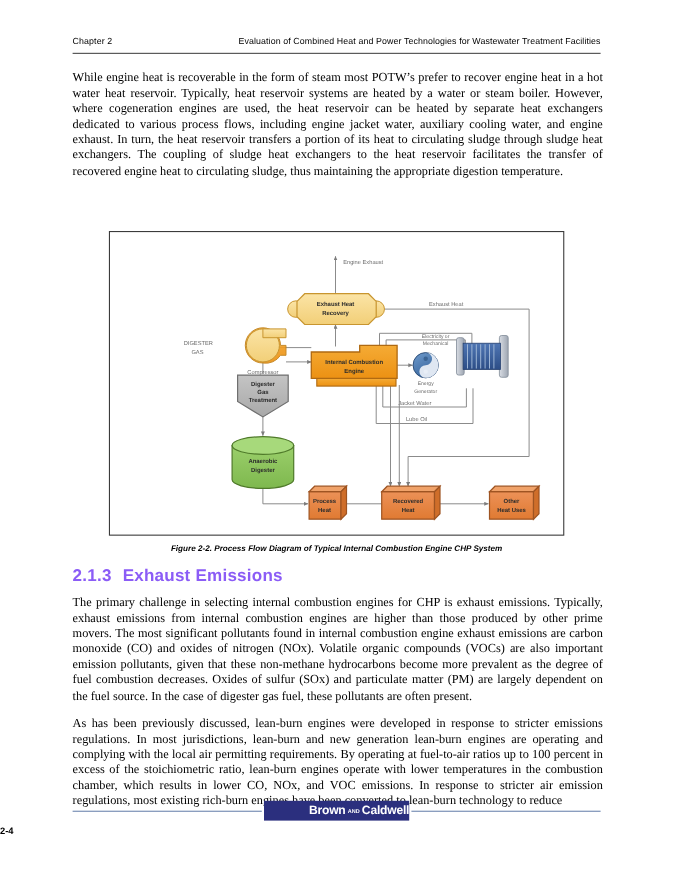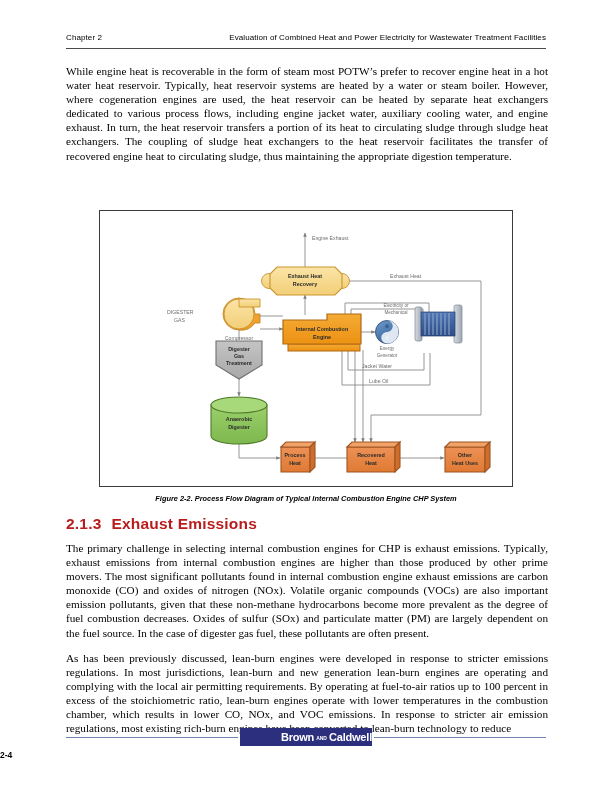--- a/index.html
+++ b/index.html
@@ -88,21 +88,21 @@
   }
 
   
   .sect-head {
     position: absolute;
     left: 66px;
     top: 515px;
     font-family: "Liberation Sans", sans-serif;
     font-weight: bold;
     font-size: 15.5px;
-    color: #b91c1c;
+    color: #8b5cf6;
     letter-spacing: 0.2px;
     white-space: nowrap;
   }
   .sect-head .num { margin-right: 10px; }
 
   .body-col-2 {
     position: absolute;
     left: 66px;
     top: 541px;
     width: 482px;
@@ -160,21 +160,21 @@
     font-family: "Liberation Sans", sans-serif;
     font-size: 4.6px;
     fill: #6d6d6d;
   }
 </style>
 </head>
 <body>
 
 <div class="page-header">
   <span class="hdr-left">Chapter 2</span>
-  <span class="hdr-right">Evaluation of Combined Heat and Power Electricity for Wastewater Treatment Facilities</span>
+  <span class="hdr-right">Evaluation of Combined Heat and Power Technologies for Wastewater Treatment Facilities</span>
 </div>
 <div class="header-rule"></div>
 
 <div class="body-col">
   <p class="para">While engine heat is recoverable in the form of steam most POTW’s prefer to recover engine heat in a hot water heat reservoir.  Typically, heat reservoir systems are heated by a water or steam boiler.  However, where cogeneration engines are used, the heat reservoir can be heated by separate heat exchangers dedicated to various process flows, including engine jacket water, auxiliary cooling water, and engine exhaust.  In turn, the heat reservoir transfers a portion of its heat to circulating sludge through sludge heat exchangers.  The coupling of sludge heat exchangers to the heat reservoir facilitates the transfer of recovered engine heat to circulating sludge, thus maintaining the appropriate digestion temperature.</p>
 </div>
 
 <div class="figure-wrap">
   <div class="figure-frame"></div>
 

